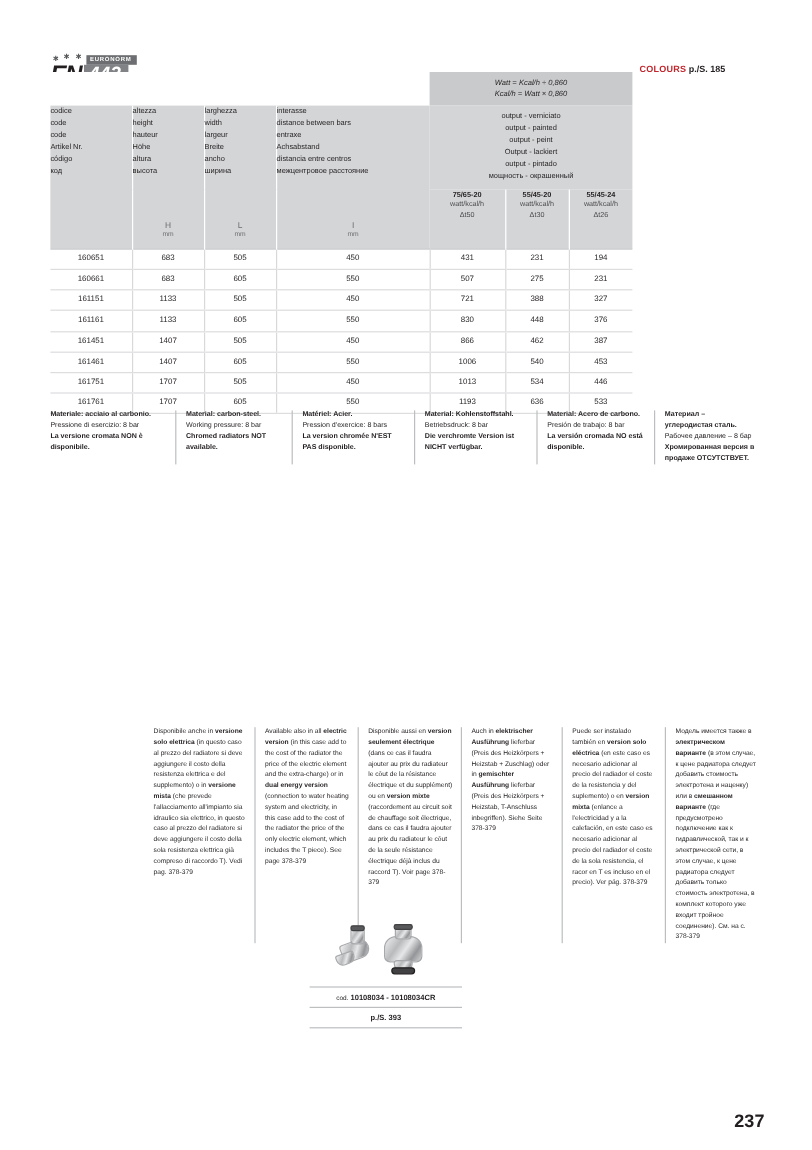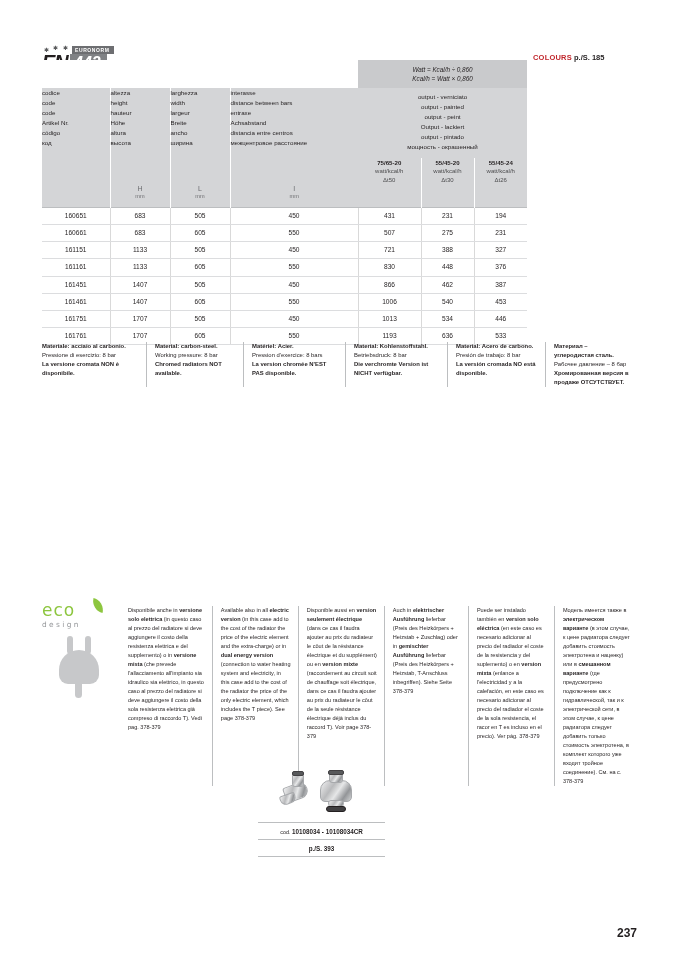--- a/index.html
+++ b/index.html
@@ -154,21 +154,21 @@
   .prod-cod .lbl { font-size: 5.4px; }
   .prod-cod .val { font-weight: bold; font-size: 6.3px; }
   .prod-ps {
     text-align: center; font-size: 6.3px; font-weight: bold; color: #231f20;
     padding: 5px 0 4px 0; border-bottom: 1px solid #bcbec0;
   }
 
   
   .pagenum {
     position: absolute; left: 600px; top: 926px; width: 37px;
-    text-align: right; font-size: 12px; font-weight: bold; color: #231f20;
+    text-align: right; font-size: 15px; font-weight: bold; color: #231f20;
   }
 </style>
 </head>
 <body>
 
 <div class="page">
 
   <div class="logo-block">
     <div class="logo-stars">
       <span style="left:0px;top:2px;">✱</span>
@@ -390,33 +390,20 @@
       <div class="n">Presión de trabajo: 8 bar</div>
       <div class="s">La versión cromada NO está disponible.</div>
     </div>
     <div class="matcol" style="width:92px">
       <div class="t">Материал – углеродистая сталь.</div>
       <div class="n">Рабочее давление – 8 бар</div>
       <div class="s">Хромированная версия в продаже ОТСУТСТВУЕТ.</div>
     </div>
   </div>
 
-  <div class="eco">
-    <div class="eco-word">
-      <div class="eco-text">eco</div>
-      <div class="eco-sub">design</div>
-      <div class="leaf"></div>
-    </div>
-    <div class="plug">
-      <div class="pin l"></div>
-        <div class="pin r"></div>
-      <div class="body"></div>
-        <div class="cord"></div>
-    </div>
-  </div>
 
   <div class="enotes">
     <div class="ecol" style="width:86px">Disponibile anche in <b>versione solo elettrica</b> (in questo caso al prezzo del radiatore si deve aggiungere il costo della resistenza elettrica e del supplemento) o in <b>versione mista</b> (che prevede l'allacciamento all'impianto sia idraulico sia elettrico, in questo caso al prezzo del radiatore si deve aggiungere il costo della sola resistenza elettrica già compreso di raccordo T). Vedi pag. 378-379</div>
     <div class="ecol" style="width:88px">Available also in all <b>electric version</b> (in this case add to the cost of the radiator the price of the electric element and the extra-charge) or in <b>dual energy version</b> (connection to water heating system and electricity, in this case add to the cost of the radiator the price of the only electric element, which includes the T piece). See page 378-379</div>
     <div class="ecol" style="width:88px">Disponible aussi en <b>version seulement électrique</b> (dans ce cas il faudra ajouter au prix du radiateur le côut de la résistance électrique et du supplément) ou en <b>version mixte</b> (raccordement au circuit soit de chauffage soit électrique, dans ce cas il faudra ajouter au prix du radiateur le côut de la seule résistance électrique déjà inclus du raccord T). Voir page 378-379</div>
     <div class="ecol" style="width:86px">Auch in <b>elektrischer Ausführung</b> lieferbar (Preis des Heizkörpers + Heizstab + Zuschlag) oder in <b>gemischter Ausführung</b> lieferbar (Preis des Heizkörpers + Heizstab, T-Anschluss inbegriffen). Siehe Seite 378-379</div>
     <div class="ecol" style="width:88px">Puede ser instalado también en <b>version solo eléctrica</b> (en este caso es necesario adicionar al precio del radiador el coste de la resistencia y del suplemento) o en <b>version mixta</b> (enlance a l'electricidad y a la calefación, en este caso es necesario adicionar al precio del radiador el coste de la sola resistencia, el racor en T es incluso en el precio). Ver pág. 378-379</div>
     <div class="ecol" style="width:86px">Модель имеется также в <b>электрическом варианте</b> (в этом случае, к цене радиатора следует добавить стоимость электротена и наценку) или в <b>смешанном варианте</b> (где предусмотрено подключение как к гидравлической, так и к электрической сети, в этом случае, к цене радиатора следует добавить только стоимость электротена, в комплект которого уже входит тройное соединение). См. на с. 378-379</div>
   </div>
 

